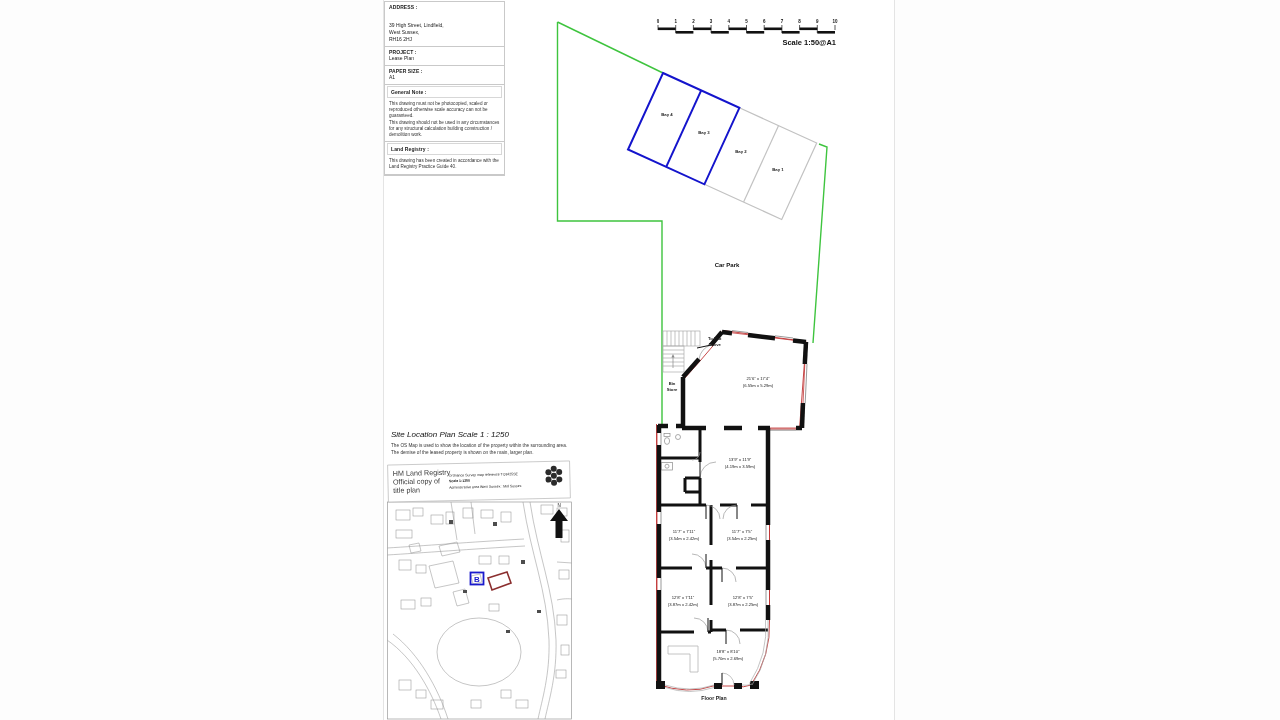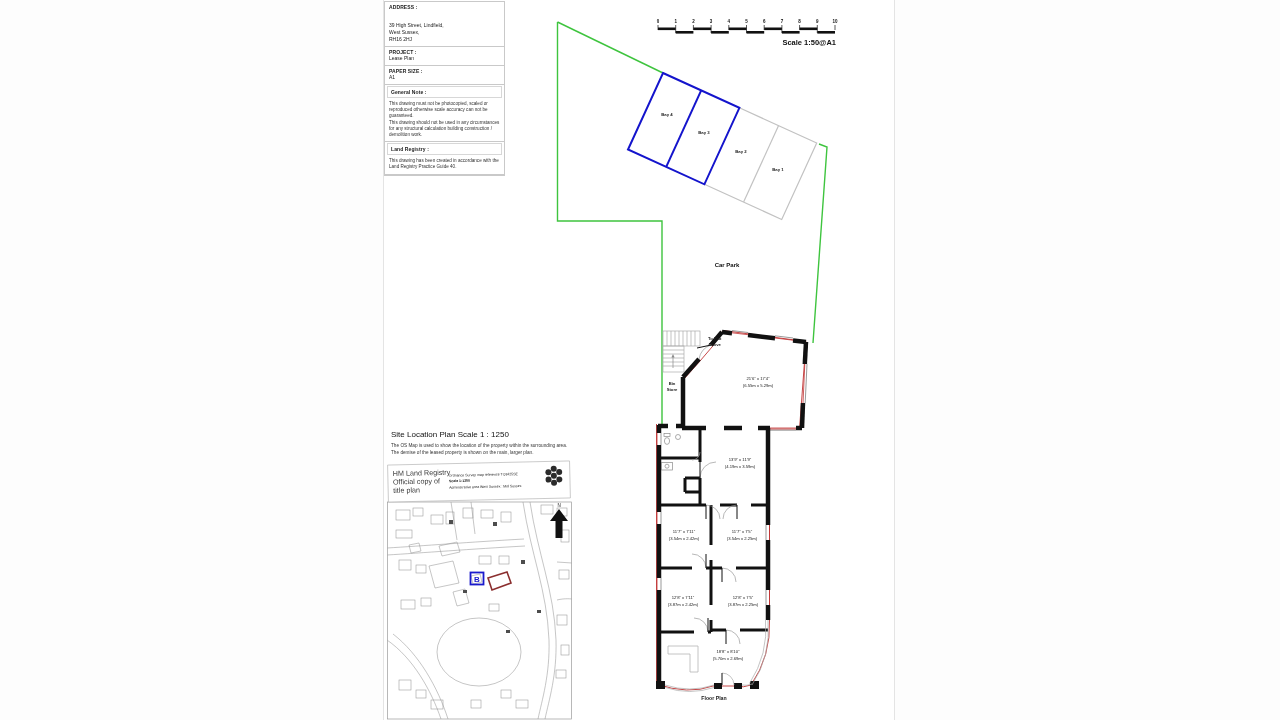--- a/index.html
+++ b/index.html
@@ -10,21 +10,21 @@
   
   .info-panel{position:absolute;left:0px;top:1px;width:119px;border:1px solid #c9c9c9;background:#fff;}
   .info-sec{border-bottom:1px solid #c9c9c9;padding:2px 4px 3px 4px;}
   .info-label{font-size:5px;font-weight:bold;color:#222;letter-spacing:.1px;}
   .info-value{font-size:5px;color:#222;line-height:7px;white-space:pre-line;}
   .addr-gap{margin-top:12px;}
   .note-text{font-size:4.6px;color:#333;line-height:6.2px;margin-top:3px;}
   .inner-box{border:1px solid #d7d7d7;padding:2px 3px;margin:-1px -2px 0 -2px;}
   
   .loc-head{position:absolute;left:7px;top:430px;width:186px;}
-  .loc-title{font-size:8px;color:#111;}
+  .loc-title{font-size:8px;color:#111;font-style:italic;}
   .loc-desc{font-size:4.7px;color:#333;line-height:6.5px;margin-top:4px;}
   svg text{font-family:"Liberation Sans", sans-serif;}
 </style>
 </head>
 <body>
 
 <div class="canvas">
   <div class="sheet">
 
     <div class="info-panel">

